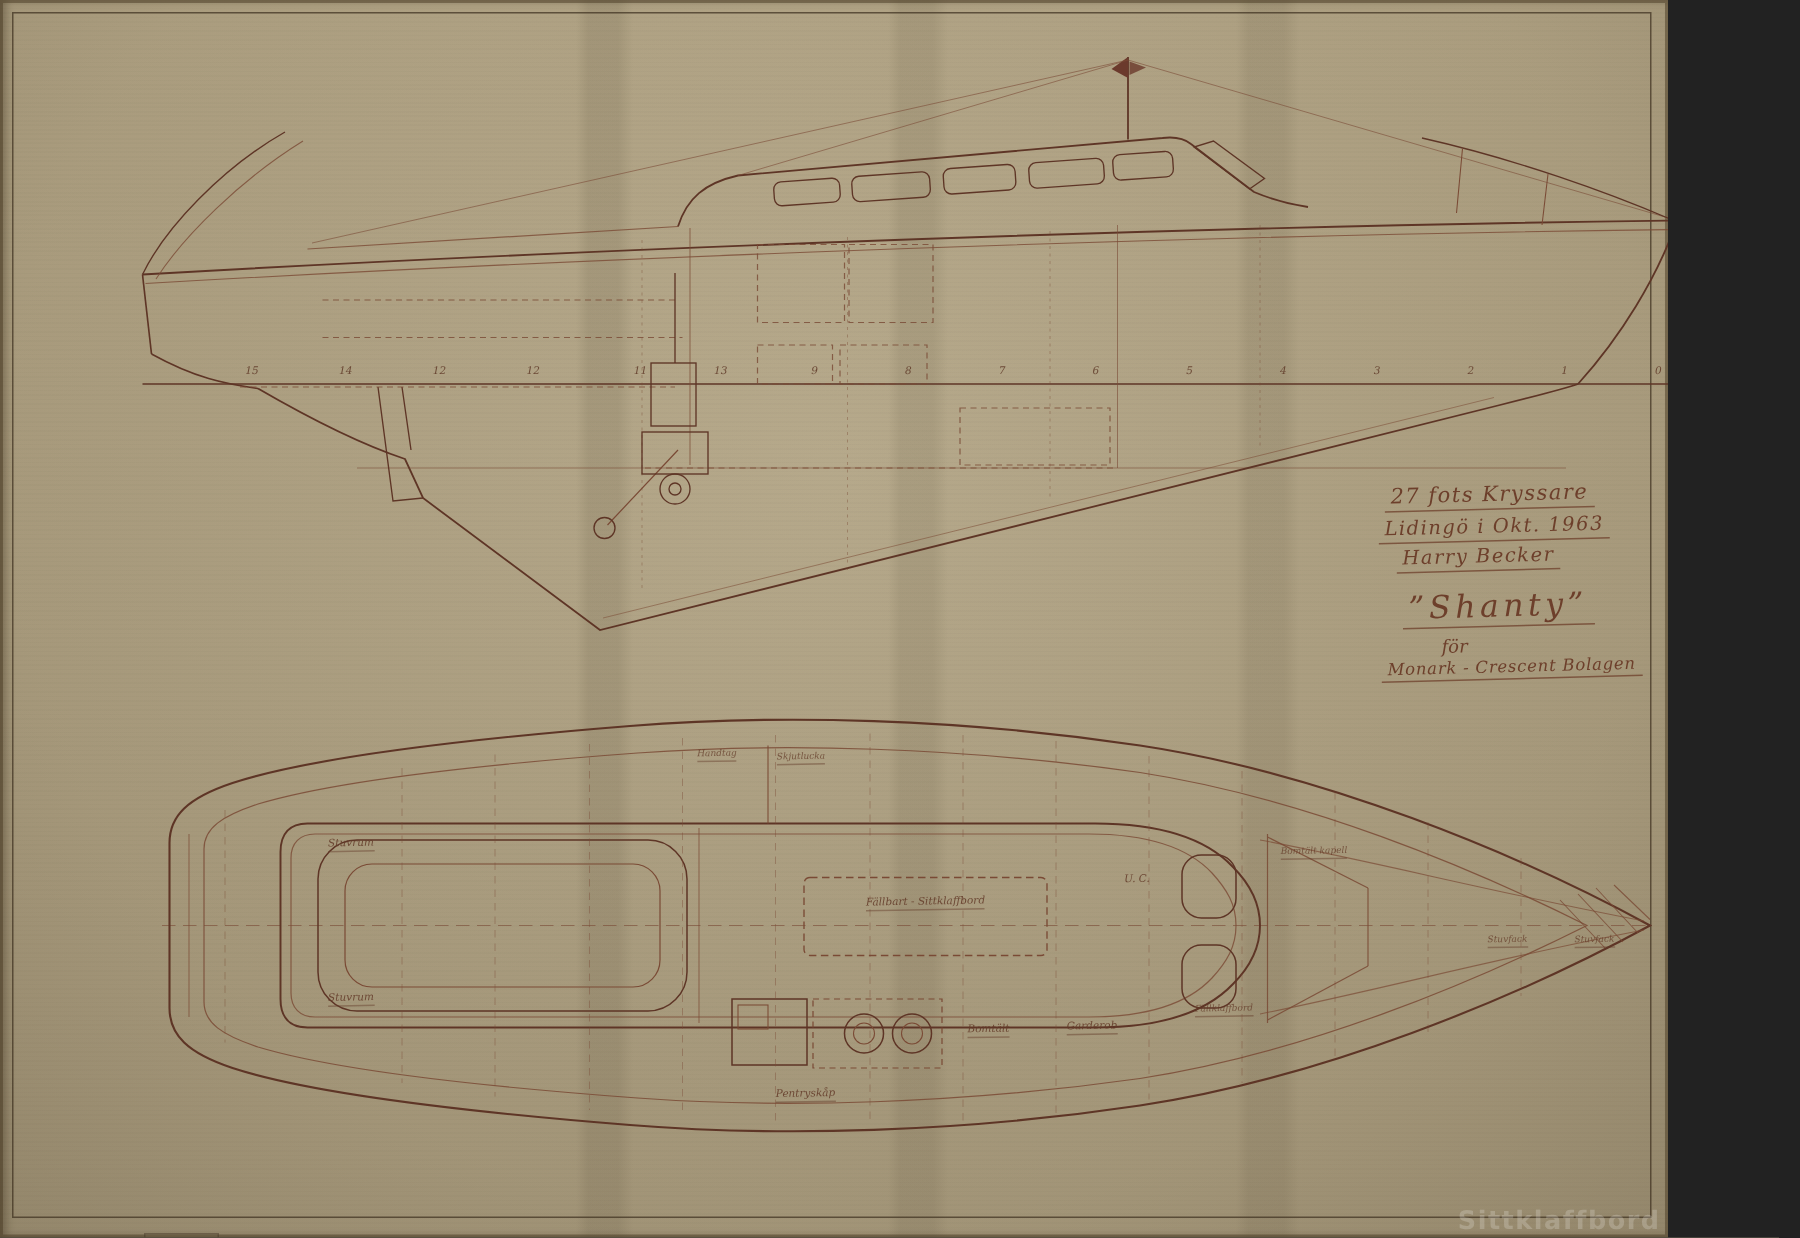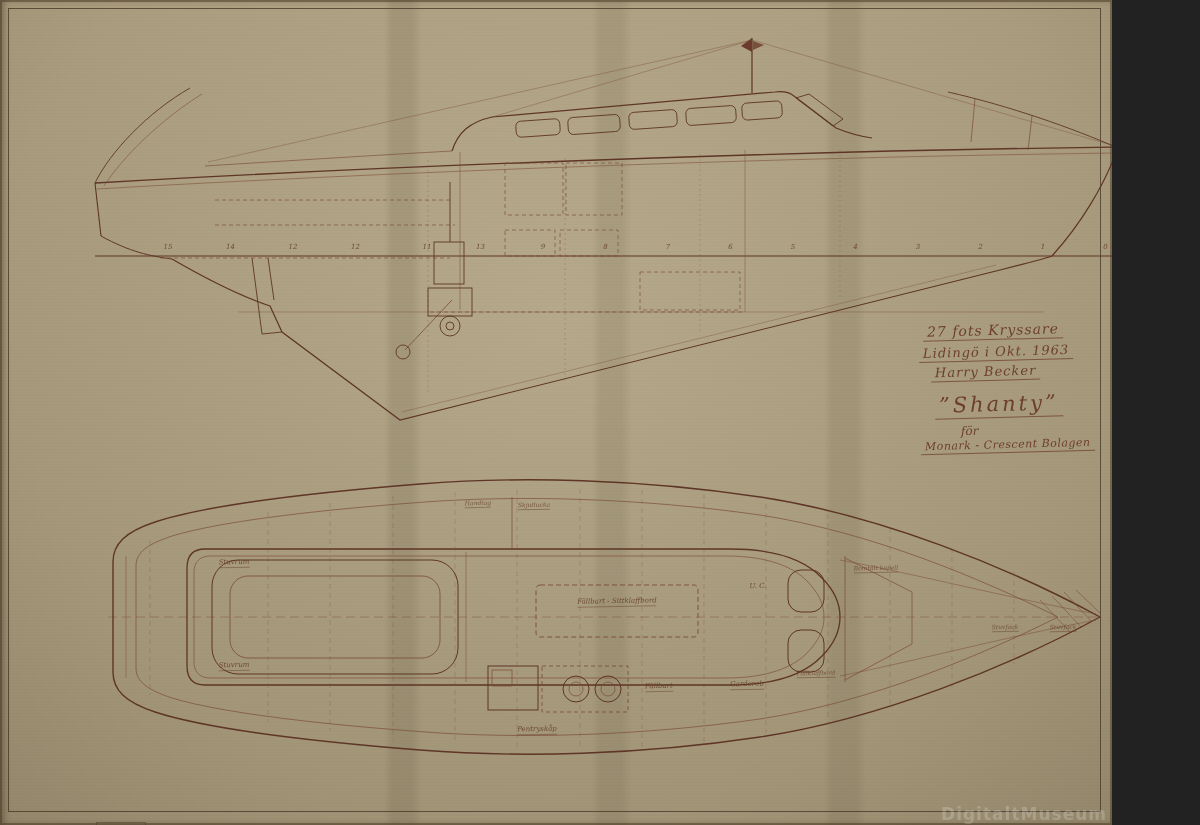--- a/index.html
+++ b/index.html
@@ -240,32 +240,32 @@
     <div class="tl t6">Monark - Crescent Bolagen</div>
   </div>
 
   <div class="plabel tiny" style="left:478px;top:499px;">Handtag</div>
   <div class="plabel tiny" style="left:534px;top:501px;">Skjutlucka</div>
   <div class="plabel" style="left:234px;top:558px;">Stuvrum</div>
   <div class="plabel" style="left:234px;top:661px;">Stuvrum</div>
   <div class="plabel" style="left:617px;top:597px;">Fällbart - Sittklaffbord</div>
   <div class="plabel" style="left:758px;top:582px;border-bottom:none;">U. C.</div>
   <div class="plabel tiny" style="left:876px;top:564px;">Bomtält kapell</div>
-  <div class="plabel" style="left:659px;top:682px;">Fällbart</div>
-  <div class="plabel" style="left:728px;top:680px;margin-left:19px;">Garderob</div>
+  <div class="plabel" style="left:659px;top:682px;">Bomtält</div>
+  <div class="plabel" style="left:728px;top:680px;">Garderob</div>
   <div class="plabel tiny" style="left:816px;top:669px;">Fällklaffbord</div>
   <div class="plabel" style="left:537px;top:725px;text-align:center;">Pentryskåp</div>
   <div class="plabel tiny" style="left:1005px;top:623px;">Stuvfack</div>
   <div class="plabel tiny" style="left:1063px;top:623px;">Stuvfack</div>
 
   <div class="stamp">
     <div class="stamp-box-left">RITNING</div>
     <div class="stamp-box-right">
       <div>STATENS</div>
       <div>SJÖHISTORISKA</div>
       <div>MUSEUM</div>
     </div>
     <div class="stamp-hand">R 4532: 1, 3, 4, 5</div>
   </div>
 
-  <div class="watermark">DigitaltMuseum</div>
+  <div class="watermark">Sittklaffbord</div>
 
 </div>
 
 </body></html>

